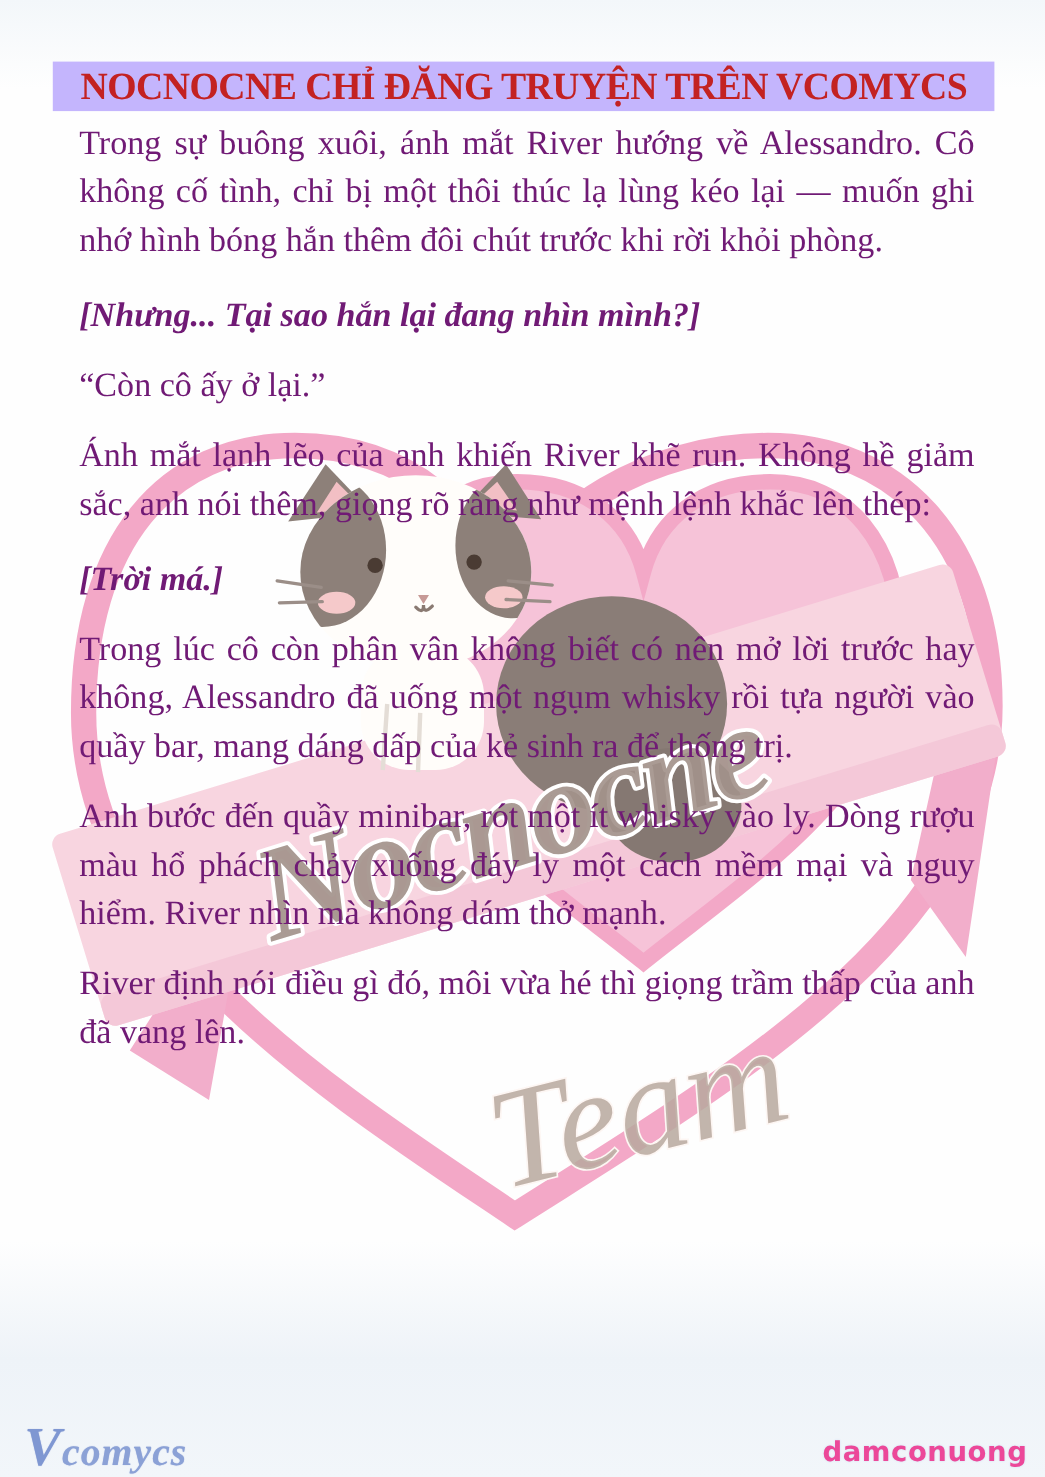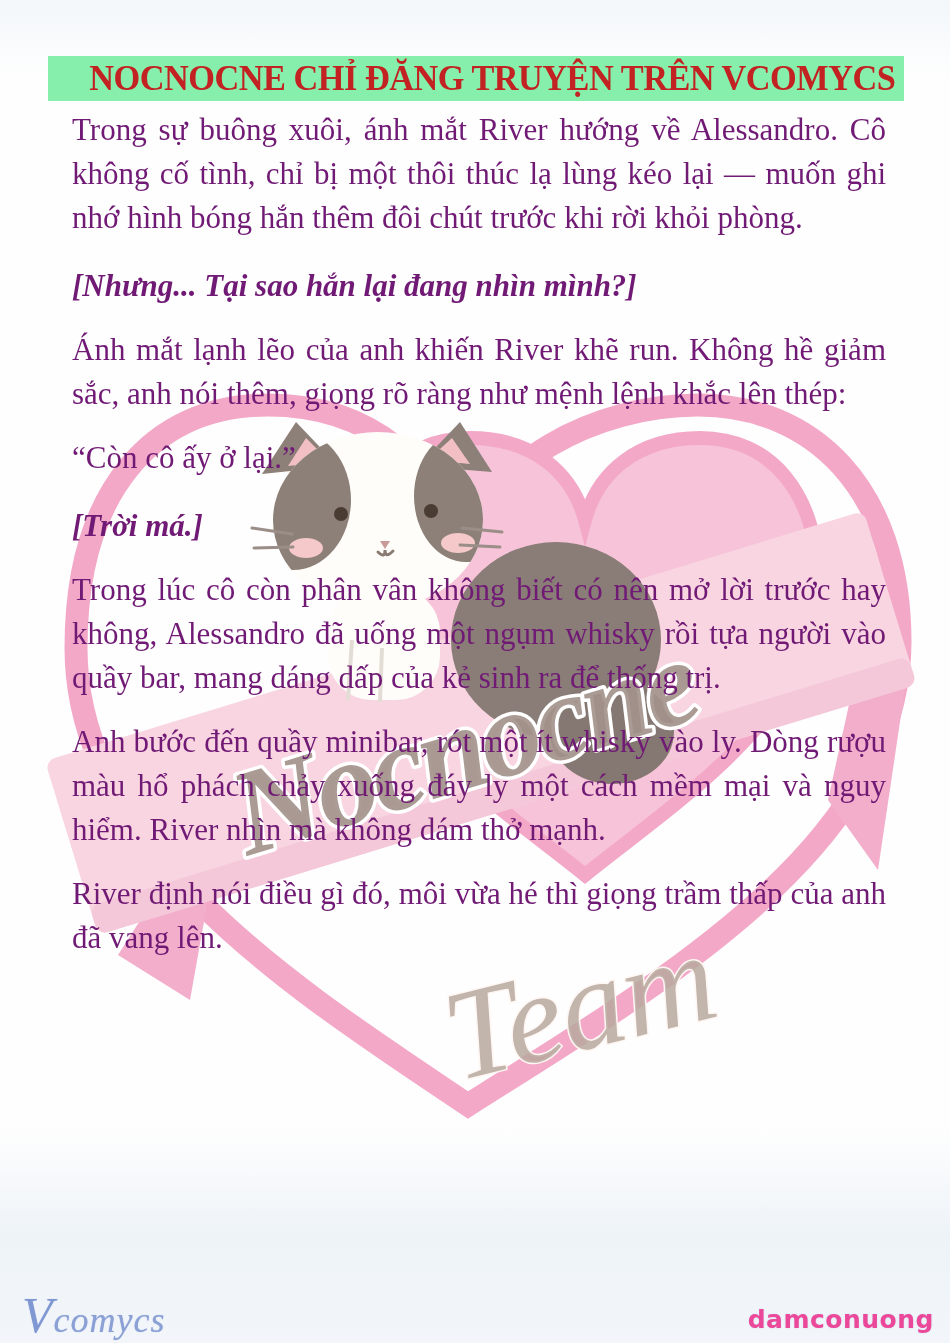--- a/index.html
+++ b/index.html
@@ -6,43 +6,43 @@
   body{
     width:950px;height:1343px;
     position:relative;overflow:hidden;
     background:
       linear-gradient(180deg,#f3f7fa 0%,#fefefe 6%,#fefefe 84%,#eef3f8 92%,#f2f6fa 100%);
     font-family:"Liberation Serif","DejaVu Serif",serif;
   }
   
   .banner{
     position:absolute;left:48px;top:56px;width:856px;height:45px;
-    background:#86efac;
-    display:flex;align-items:center;justify-content:flex-end;
+    background:#c4b5fd;
+    display:flex;align-items:center;justify-content:center;
   }
   .banner span{
     font-weight:bold;font-size:35px;letter-spacing:-0.5px;
     color:#c32222;white-space:nowrap;transform:scaleX(0.98);
   }
   
   svg.watermark{position:absolute;left:0;top:0;z-index:0;}
   
   article{
     position:absolute;left:72px;top:108px;width:814px;z-index:2;
   }
   article p{
     margin:0 0 20px 0;
     font-size:31px;line-height:44px;
     color:#701a75;text-align:justify;
   }
   article p.thought{font-style:italic;font-weight:bold;margin-top:24px;}
   
   .logo{
     position:absolute;left:22px;top:1286px;z-index:3;
-    font-style:italic;font-weight:normal;font-size:36px;
+    font-style:italic;font-weight:bold;font-size:36px;
     color:#8ba1d6;letter-spacing:1px;
     text-shadow:0 0 1px #aebbdf;
   }
   .logo::first-letter{font-size:50px;color:#7f97d2;}
   .credit{
     position:absolute;right:16px;top:1305px;z-index:3;
     font-family:"DejaVu Sans","Liberation Sans",sans-serif;
     font-weight:bold;font-size:25px;color:#ec4899;
     text-shadow:0 0 2px #cfdcf2;letter-spacing:0.5px;
   }
@@ -104,22 +104,22 @@
   </g>
 </svg>
 
 <div class="banner">
   <span>NOCNOCNE CHỈ ĐĂNG TRUYỆN TRÊN VCOMYCS</span>
 </div>
 
 <article>
   <p>Trong sự buông xuôi, ánh mắt River hướng về Alessandro. Cô không cố tình, chỉ bị một thôi thúc lạ lùng kéo lại — muốn ghi nhớ hình bóng hắn thêm đôi chút trước khi rời khỏi phòng.</p>
   <p class="thought">[Nhưng... Tại sao hắn lại đang nhìn mình?]</p>
+  <p>“Còn cô ấy ở lại.”</p>
   <p>Ánh mắt lạnh lẽo của anh khiến River khẽ run. Không hề giảm sắc, anh nói thêm, giọng rõ ràng như mệnh lệnh khắc lên thép:</p>
-  <p>“Còn cô ấy ở lại.”</p>
   <p class="thought">[Trời má.]</p>
   <p>Trong lúc cô còn phân vân không biết có nên mở lời trước hay không, Alessandro đã uống một ngụm whisky rồi tựa người vào quầy bar, mang dáng dấp của kẻ sinh ra để thống trị.</p>
   <p>Anh bước đến quầy minibar, rót một ít whisky vào ly. Dòng rượu màu hổ phách chảy xuống đáy ly một cách mềm mại và nguy hiểm. River nhìn mà không dám thở mạnh.</p>
   <p>River định nói điều gì đó, môi vừa hé thì giọng trầm thấp của anh đã vang lên.</p>
 </article>
 
 <div class="logo">Vcomycs</div>
 <div class="credit">damconuong</div>
 
 </body></html>

